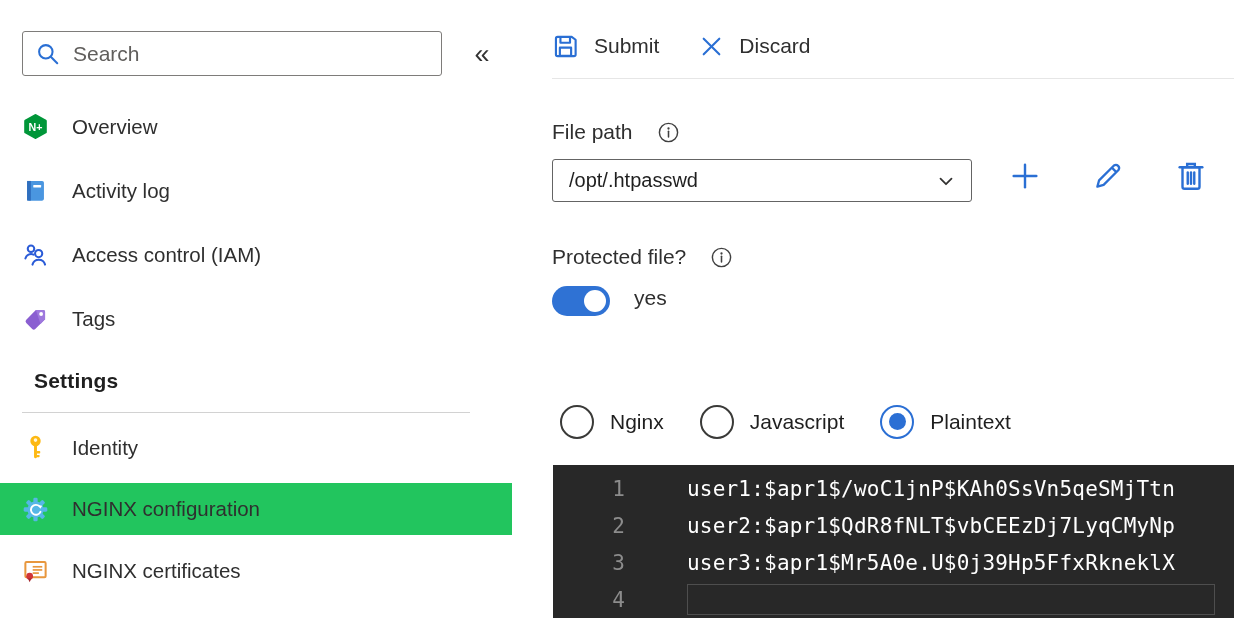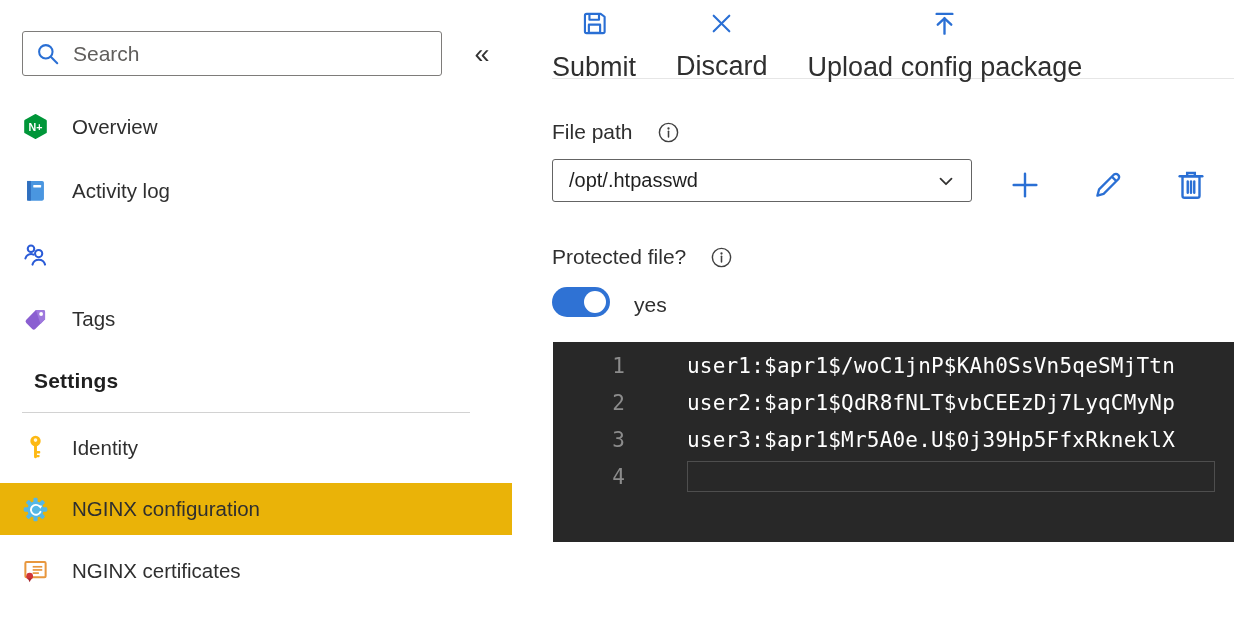--- a/index.html
+++ b/index.html
@@ -36,40 +36,40 @@
   .side-item .ic { width:27px; height:27px; flex:none; }
   .side-item .lbl { font-size:20.5px; color:#2f2f2f; white-space:nowrap; }
   .g1 .side-item { margin-bottom:17px; }
   .settings-header {
     margin-top:20px; padding-left:34px; height:38px; display:flex; align-items:center;
     font-size:21px; font-weight:700; color:#1f1f1f; letter-spacing:0.2px;
   }
   .side-divider { margin:12px 42px 0 22px; border-top:1px solid #d2d2d2; }
   .g2 { margin-top:11px; }
   .g2 .side-item { margin-bottom:12px;text-align:center; }
-  .side-item.selected { background:#eab308; height:52px; }
+  .side-item.selected { background:#22c55e; height:52px; }
 
   
   .main { position:absolute; left:552px; top:0; width:682px; height:618px; }
   .toolbar { display:flex; align-items:center; gap:40px; padding-top:26px; height:66px; }
-  .tb-item { display:flex; align-items:center; gap:15px; font-size:27px; color:#2f2f2f; cursor:pointer; white-space:nowrap;flex-direction:column; }
+  .tb-item { display:flex; align-items:center; gap:15px; font-size:21px; color:#2f2f2f; cursor:pointer; white-space:nowrap; }
   .toolbar-divider { margin-top:12px; border-bottom:1px solid #e6e6e6; }
 
   .field-label { margin-top:40px; display:flex; align-items:center; gap:24px; font-size:21px; color:#2f2f2f; height:26px; }
-  .combobox-row { margin-top:14px; display:flex; align-items:flex-end; }
+  .combobox-row { margin-top:14px; display:flex; align-items:flex-start; }
   .combobox {
     width:420px; height:43px; border:1px solid #646464; border-radius:3px;
     display:flex; align-items:center; justify-content:space-between;
     padding:0 14px 0 16px; font-size:20px; color:#1f1f1f; cursor:pointer; background:#fff;
   }
   .action-icons { display:flex; align-items:center; margin-left:36px; gap:49px; }
   .action-icons .aic { width:34px; height:34px; cursor:pointer; }
 
   .protected-label { margin-top:42px; }
-  .toggle-row { margin-top:16px; display:flex; align-items:flex-end; gap:24px; height:31px; }
+  .toggle-row { margin-top:16px; display:flex; align-items:flex-start; gap:24px; height:31px; }
   .toggle {
     position:relative; width:58px; height:30px; border-radius:15px;
     background:#2f72d4; cursor:pointer; flex:none;
   }
   .toggle .knob {
     position:absolute; right:4px; top:4px; width:22px; height:22px;
     border-radius:50%; background:#ffffff;
   }
   .toggle-state { font-size:21px; color:#2f2f2f; }
 
@@ -134,20 +134,21 @@
       </div>
       <div class="side-item">
         <span class="ic">
           <svg width="27" height="27" viewBox="0 0 24 24" fill="none" stroke="#2a5bd7" stroke-width="1.8" stroke-linecap="round">
             <circle cx="8" cy="6.8" r="2.9"></circle>
             <path d="M3 15.5 a5.2 5.2 0 0 1 7.2 -3.4"></path>
             <circle cx="14.8" cy="11.2" r="3.2"></circle>
             <path d="M9.3 21 a5.8 5.8 0 0 1 11.2 0"></path>
           </svg>
         </span>
+        <span class="lbl">Access control (IAM)</span>
       </div>
       <div class="side-item">
         <span class="ic">
           <svg width="27" height="27" viewBox="0 0 24 24">
             <path d="M3.8 13.2 L12.3 4.5 h6.6 a1.6 1.6 0 0 1 1.6 1.6 v6.6 L11.8 21.4 a1.9 1.9 0 0 1 -2.7 0 L3.8 15.9 a1.9 1.9 0 0 1 0 -2.7 z" fill="#8a5fd1"></path>
             <path d="M12.3 4.5 h6.6 a1.6 1.6 0 0 1 1.6 1.6 v6.6 l-4 4.1 z" fill="#9e78dd"></path>
             <circle cx="17" cy="8" r="1.7" fill="#ffffff"></circle>
           </svg>
         </span>
         <span class="lbl">Tags</span>
@@ -218,30 +219,20 @@
     </div>
     <div class="tb-item">
       <span>
         <svg width="25" height="25" viewBox="0 0 24 24" stroke="#2a6fd4" stroke-width="2" stroke-linecap="round">
           <line x1="4.5" y1="4.5" x2="19.5" y2="19.5"></line>
             <line x1="19.5" y1="4.5" x2="4.5" y2="19.5"></line>
         </svg>
       </span>
       <span>Discard</span>
     </div>
-    <div class="tb-item">
-      <span>
-        <svg width="27" height="27" viewBox="0 0 24 24" stroke="#2a6fd4" stroke-width="2.1" stroke-linecap="round" fill="none">
-          <line x1="5" y1="3.5" x2="19" y2="3.5"></line>
-          <line x1="12" y1="7.5" x2="12" y2="21"></line>
-          <polyline points="6,13 12,7.5 18,13"></polyline>
-        </svg>
-      </span>
-      <span>Upload config package</span>
-    </div>
   </div>
   <div class="toolbar-divider"></div>
 
   <div class="field-label">
     <span>File path</span>
     <span>
       <svg width="23" height="23" viewBox="0 0 24 24" fill="none">
         <circle cx="12" cy="12" r="9.5" stroke="#404040" stroke-width="1.5"></circle>
         <circle cx="12" cy="7.8" r="1.2" fill="#404040"></circle>
         <line x1="12" y1="10.8" x2="12" y2="16.8" stroke="#404040" stroke-width="1.6" stroke-linecap="round"></line>
@@ -295,20 +286,40 @@
     </span>
   </div>
 
   <div class="toggle-row">
     <div class="toggle">
       <div class="knob"></div>
     </div>
     <span class="toggle-state">yes</span>
   </div>
 
+  <div class="radio-row">
+    <div class="radio-opt">
+      <span class="radio-circle">
+          <span class="radio-dot"></span>
+        </span>
+      <span class="radio-lbl">Nginx</span>
+    </div>
+    <div class="radio-opt">
+      <span class="radio-circle">
+          <span class="radio-dot"></span>
+        </span>
+      <span class="radio-lbl">Javascript</span>
+    </div>
+    <div class="radio-opt selected">
+      <span class="radio-circle">
+          <span class="radio-dot"></span>
+        </span>
+      <span class="radio-lbl">Plaintext</span>
+    </div>
+  </div>
 
   <div class="editor">
     <div class="editor-line">
       <span class="ln">1</span>
       <span class="code">user1:$apr1$/woC1jnP$KAh0SsVn5qeSMjTtn</span>
     </div>
     <div class="editor-line">
       <span class="ln">2</span>
       <span class="code">user2:$apr1$QdR8fNLT$vbCEEzDj7LyqCMyNp</span>
     </div>

